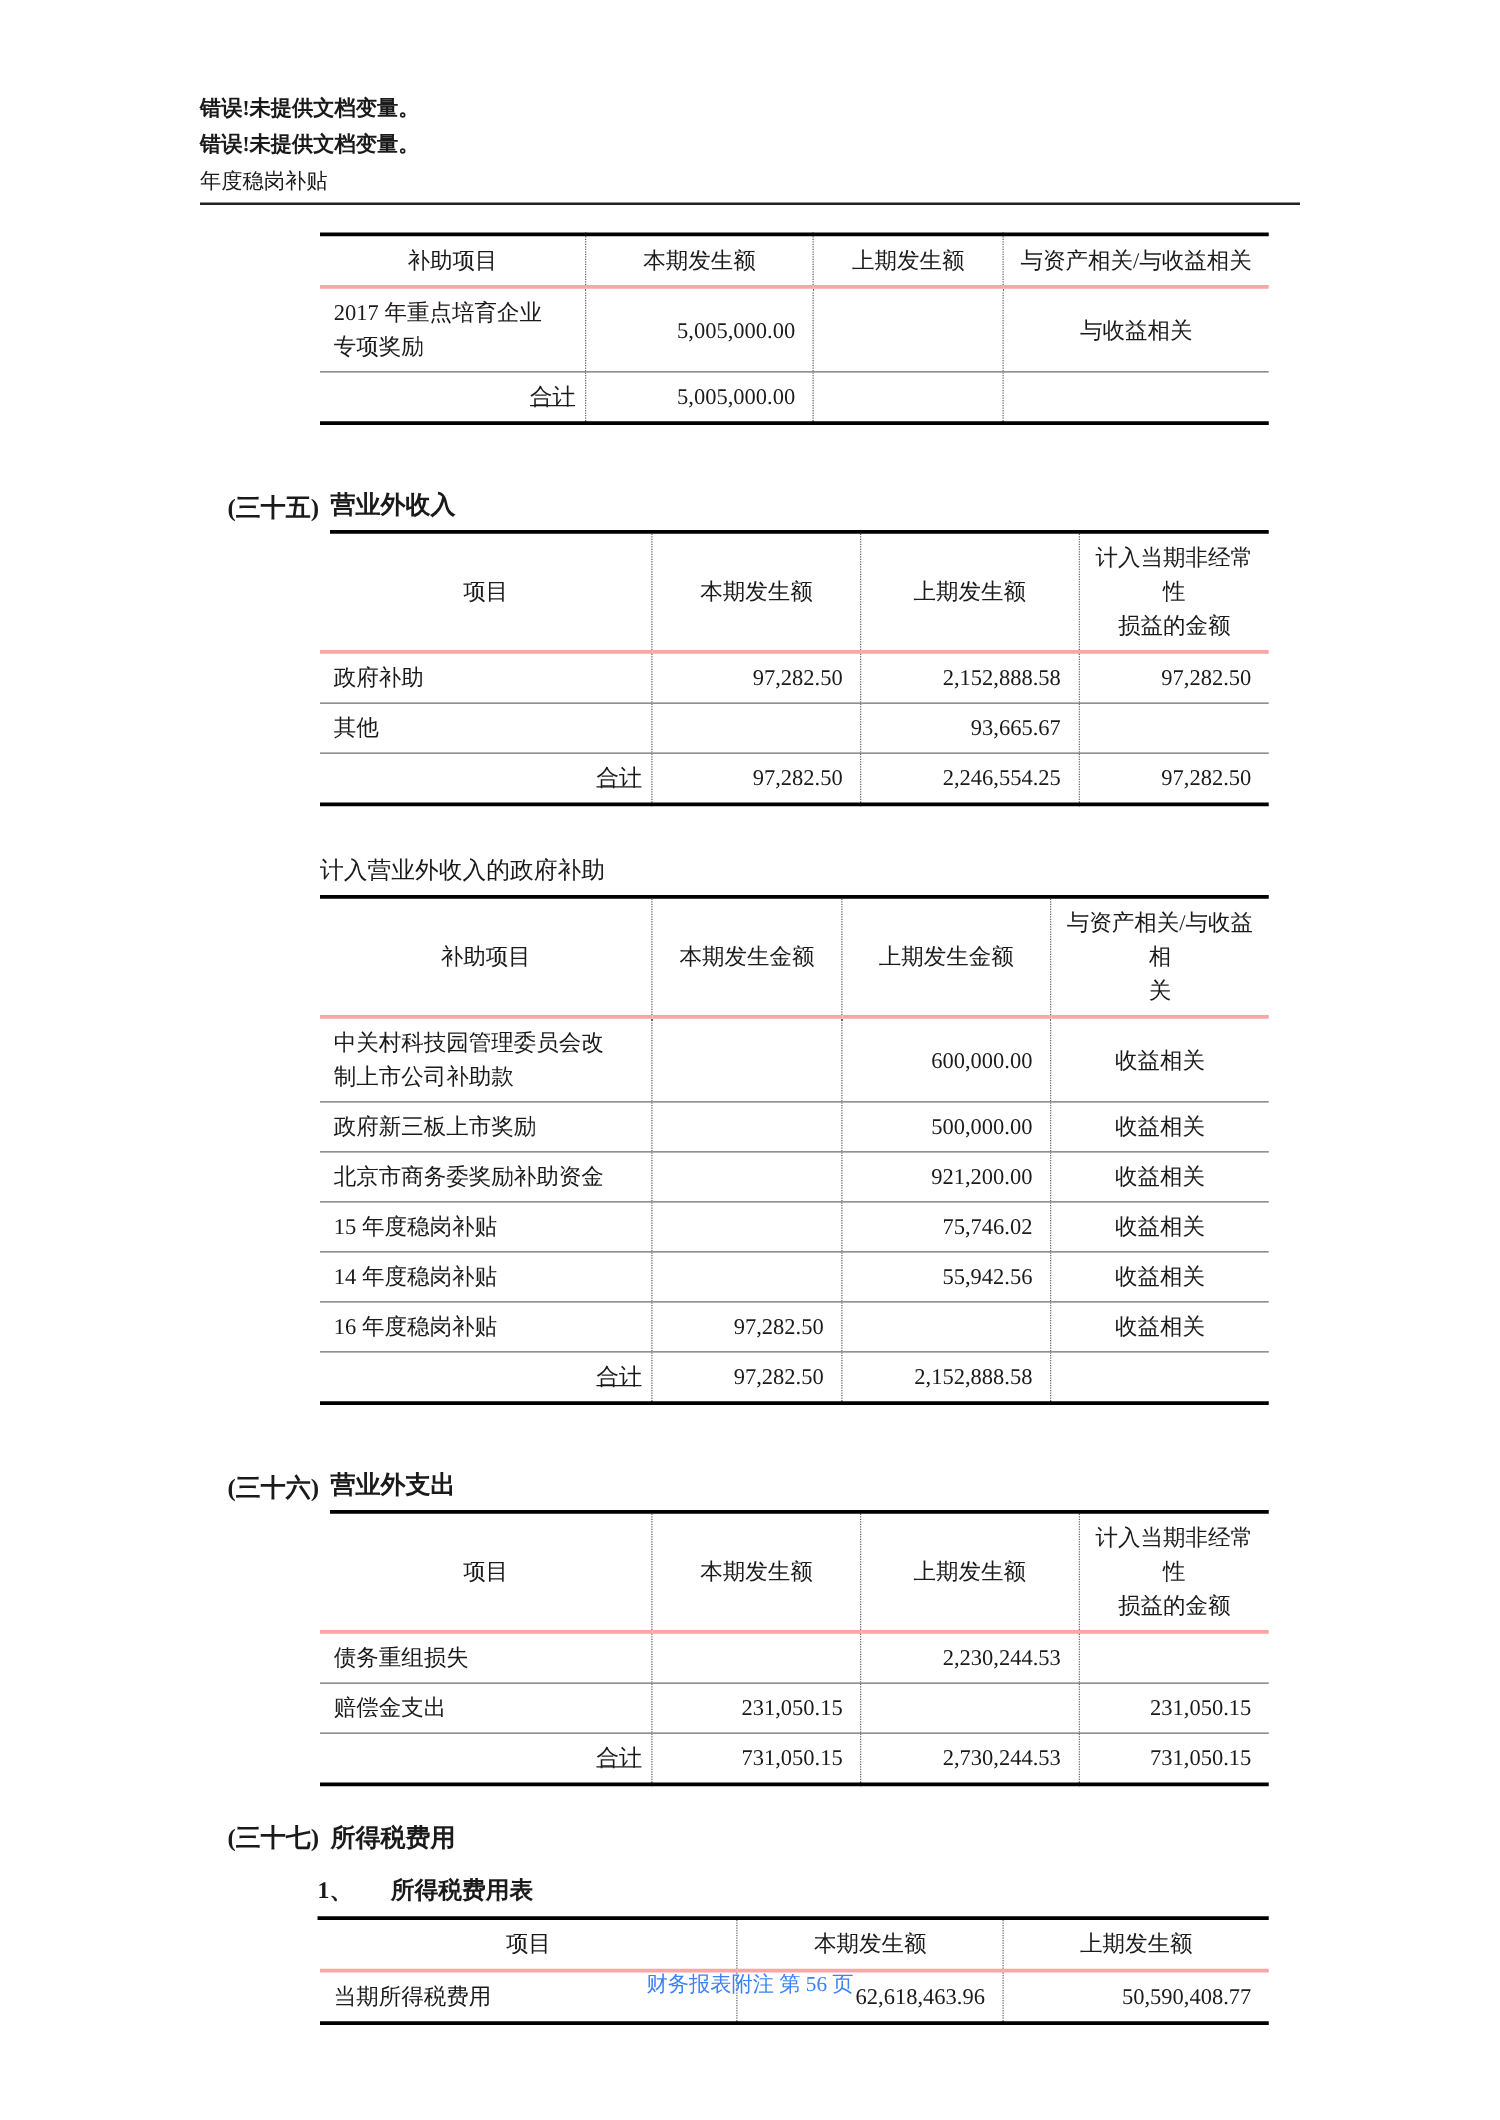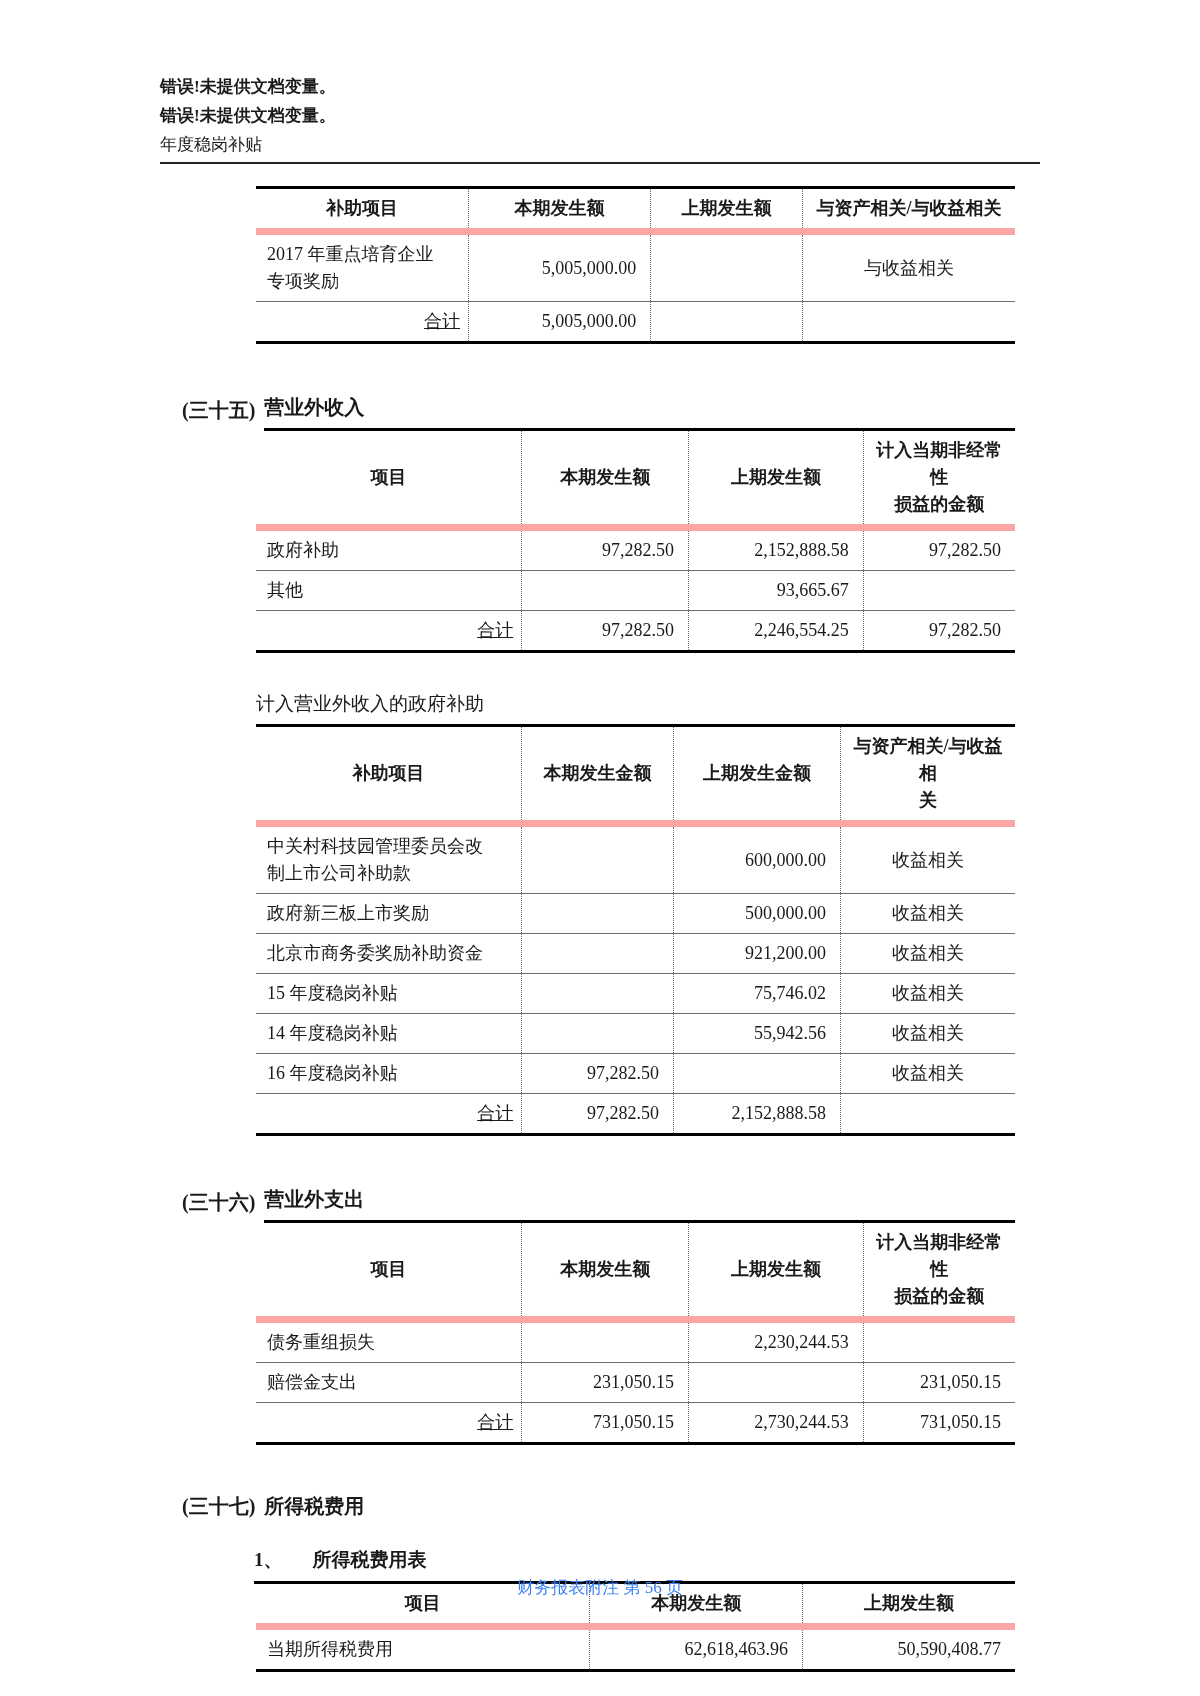--- a/index.html
+++ b/index.html
@@ -18,50 +18,50 @@
 
   
   .section-heading { display:flex; align-items:flex-end; margin-left:22px; width:833px;
                      font-size:20px; font-weight:bold; }
   .sec-num { padding-bottom:7px; white-space:nowrap; }
   .sec-rule { flex:1; border-bottom:3px solid #000; padding-bottom:7px; margin-left:9px; }
   .section-heading.no-rule .sec-rule { border-bottom:none; }
 
   
   .sub-heading { margin-left:94px; width:761px; border-bottom:3px solid #000;
-                 font-size:19px; font-weight:bold; padding-bottom:8px; margin-top:20px; }
+                 font-size:19px; font-weight:bold; padding-bottom:8px; margin-top:8px; }
   .sub-title { margin-left:30px; }
 
   
   .table-title { margin-left:96px; width:759px; border-bottom:3px solid #000;
                  font-size:19px; padding-bottom:7px; }
 
   
   table.fin-table { border-collapse:collapse; table-layout:fixed;
                     width:759px; margin-left:96px; font-size:18px;
                     border-bottom:3px solid #000; }
   table.fin-table.topline { border-top:3px solid #000; }
-  .fin-table th { font-weight:bold; vertical-align:middle;
+  .fin-table th { font-weight:normal; vertical-align:middle;
                   white-space:pre-line; line-height:27px; padding:6px 4px;
-                  border-bottom:7px solid #fca5a5; }
+                  border-bottom:3px solid #fca5a5; }
   .fin-table td { vertical-align:middle; white-space:pre-line; line-height:27px;
                   padding:6px 8px; border-bottom:1px solid #6e6e6e; }
   .fin-table tr:last-child td { border-bottom:none; }
   .fin-table th + th, .fin-table td + td { border-left:1px dotted #666; }
   .fin-table td.al-left  { text-align:left;  padding-left:11px; }
   .fin-table td.al-right { text-align:right; padding-right:14px; }
   .fin-table td.al-center{ text-align:center; }
   .fin-table tr.total td:first-child { text-align:right;text-decoration:underline; }
 
   
   .mt-table1 { margin-top:22px; }
   .mt-sec35  { margin-top:50px; }
   .mt-title3 { margin-top:38px; }
   .mt-sec36  { margin-top:50px; }
-  .mt-sec37  { margin-top:48px; }
+  .mt-sec37  { margin-top:28px; }
 
   
   .page-footer { position:absolute; top:1576px; left:0; width:880px;
                  text-align:center; font-size:17px; color:#3b82f6; }
 </style>
 </head>
 <body>
 
 <div class="page">
 

